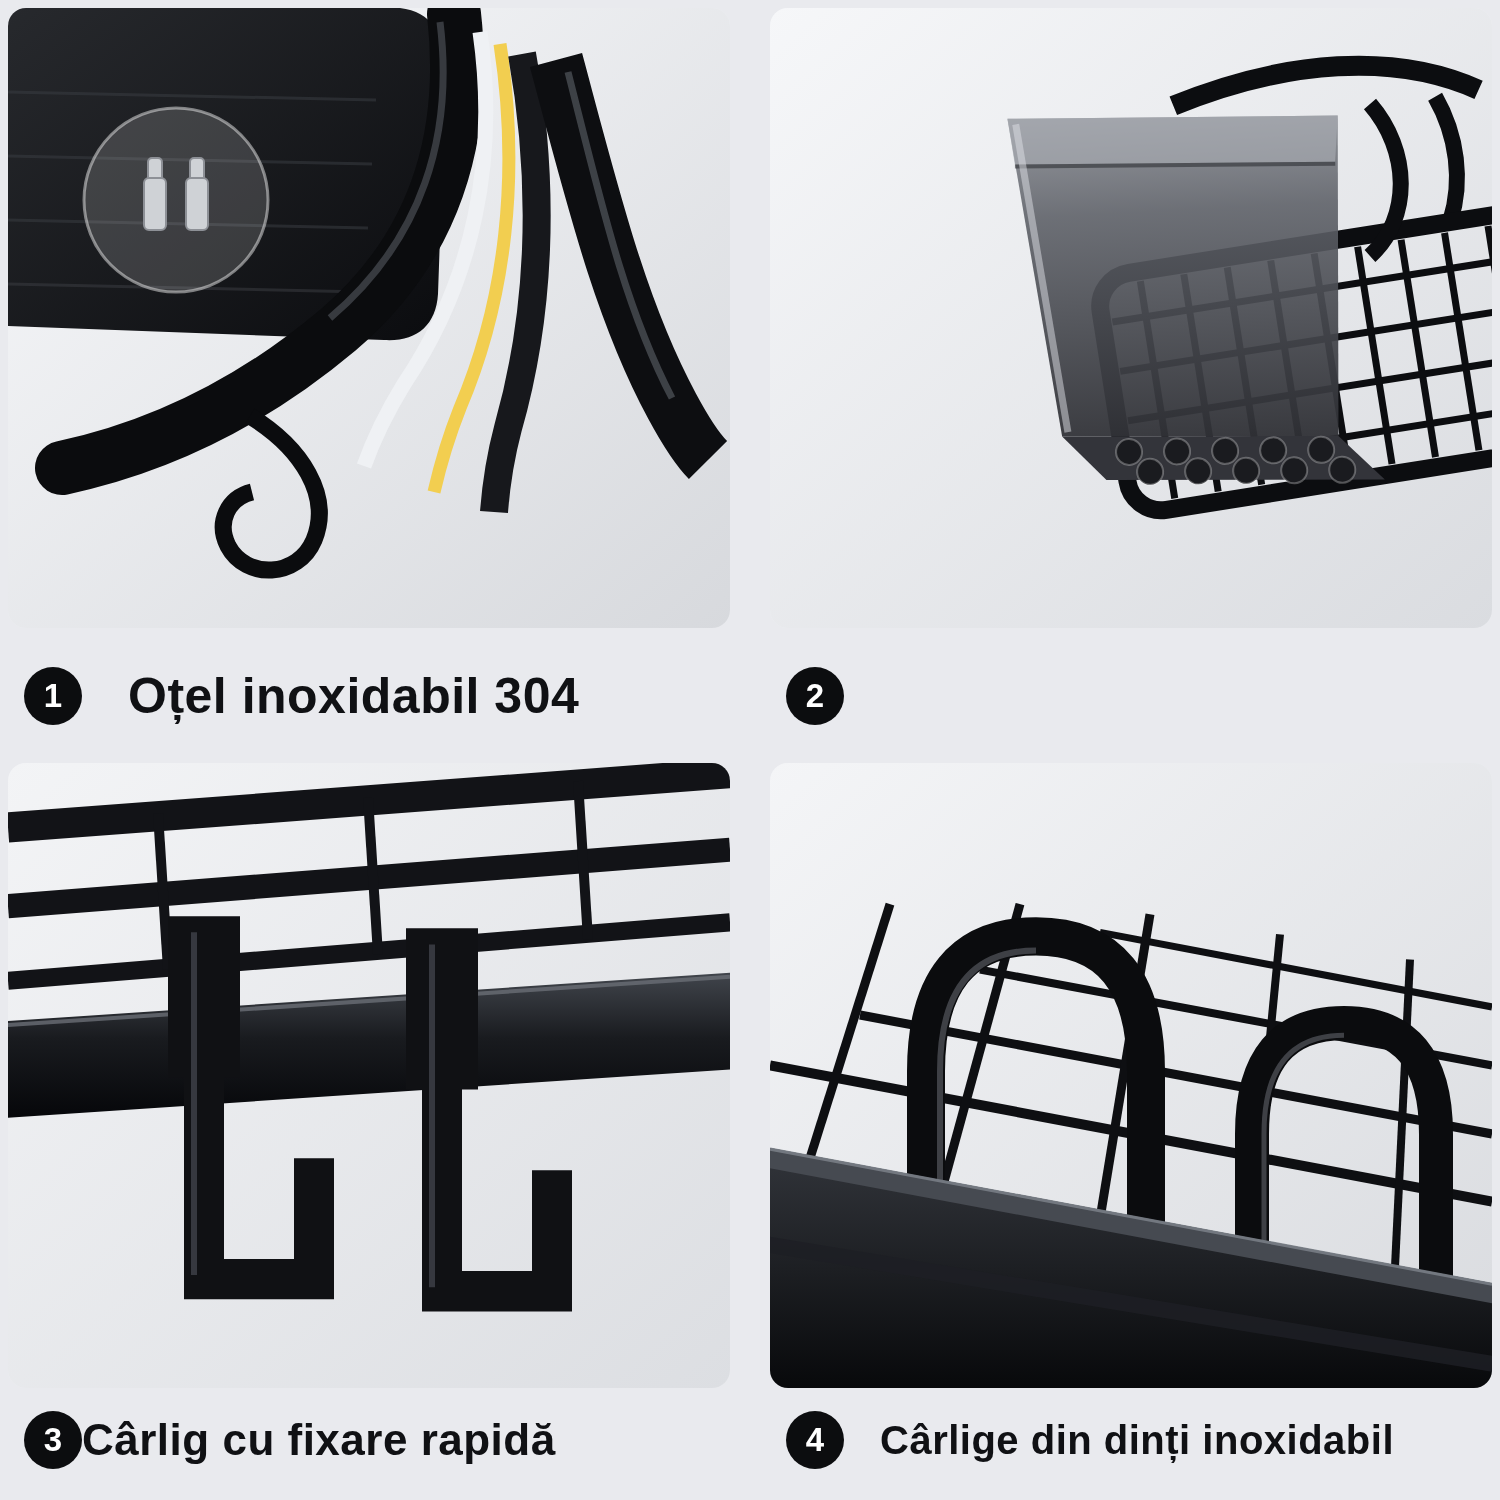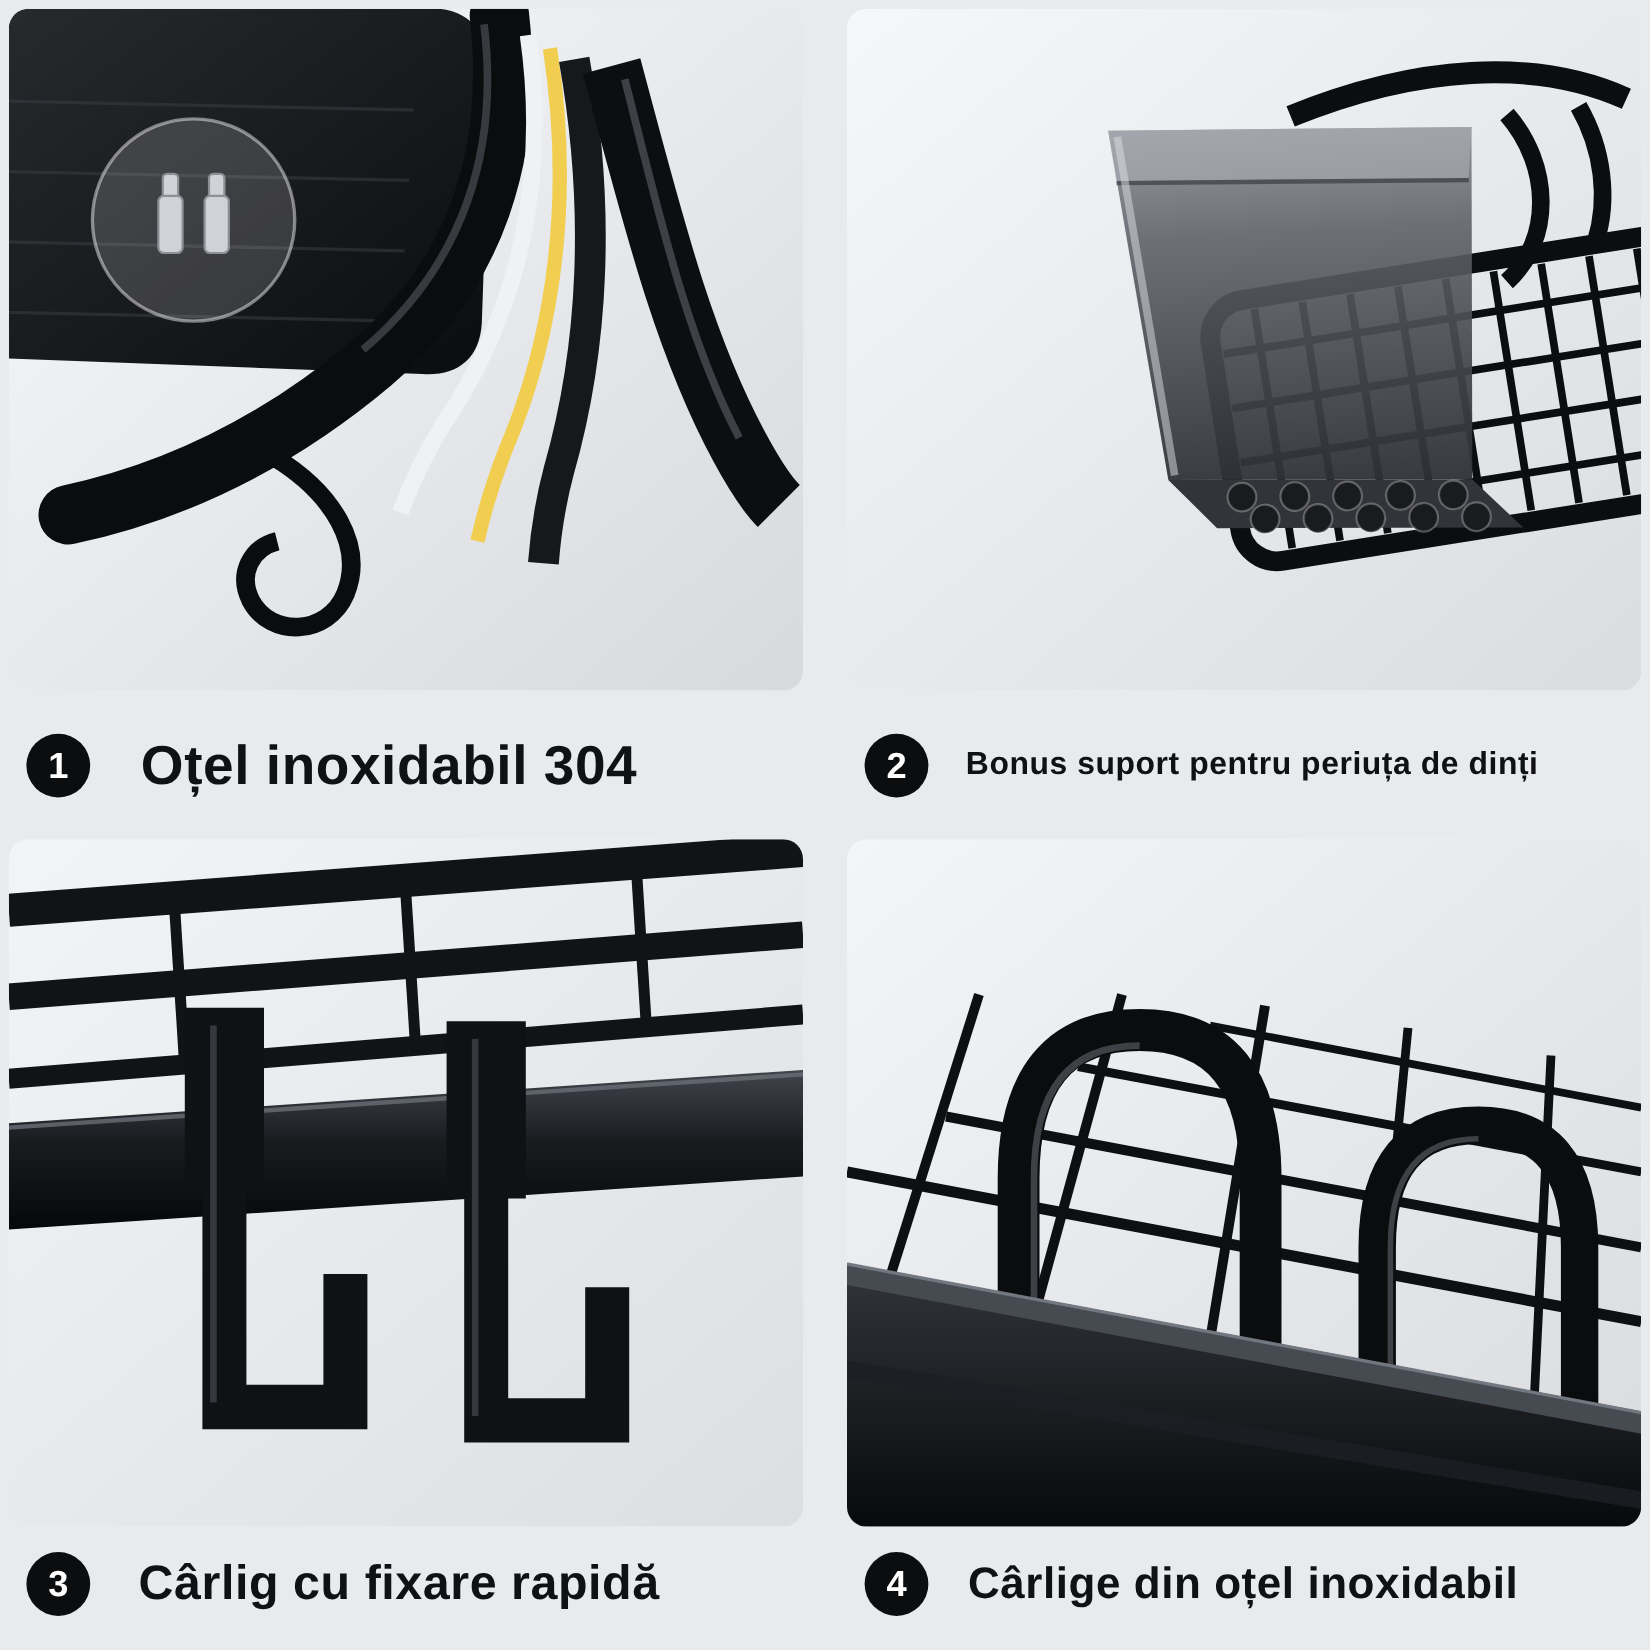--- a/index.html
+++ b/index.html
@@ -38,21 +38,21 @@
     display: flex; align-items: center; justify-content: center;
     font-size: 33px; font-weight: 700;
   }
   .caption {
     color: #101114;
     font-weight: 700;
     white-space: nowrap;
     letter-spacing: 0.5px;
   }
   .caption-xl { font-size: 50px; margin-left: 46px; }
-  .caption-lg { font-size: 44px; margin-left: 44px; }
+  .caption-lg { font-size: 44px; }
   .caption-md { font-size: 40px; margin-left: 36px; }
   .caption-sm { font-size: 29px; margin-left: 34px; }
 </style>
 </head>
 <body>
 
 <div class="canvas">
 
   <figure class="photo" style="margin:0">
     <svg viewBox="0 0 722 620" preserveAspectRatio="none">
@@ -153,21 +153,20 @@
     </svg>
   </figure>
 
   <div class="caption-row">
     <div class="badge">1</div>
     <div class="caption caption-xl">Oțel inoxidabil 304</div>
   </div>
 
   <div class="caption-row">
     <div class="badge">2</div>
-    <div class="caption caption-sm">Bonus suport pentru periuța de dinți</div>
   </div>
 
   <figure class="photo" style="margin:0">
     <svg viewBox="0 0 722 620" preserveAspectRatio="none">
       <defs>
         <linearGradient id="bg3" x1="0" y1="0" x2="1" y2="1">
           <stop offset="0" stop-color="#f3f4f6"></stop>
             <stop offset="1" stop-color="#dcdee2"></stop>
         </linearGradient>
         <linearGradient id="barG" x1="0" y1="0" x2="0" y2="1">
@@ -237,16 +236,16 @@
     </svg>
   </figure>
 
   <div class="caption-row">
     <div class="badge">3</div>
     <div class="caption caption-lg">Cârlig cu fixare rapidă</div>
   </div>
 
   <div class="caption-row">
     <div class="badge">4</div>
-    <div class="caption caption-md">Cârlige din oțel inoxidabil</div>
+    <div class="caption caption-md">Cârlige din dinți inoxidabil</div>
   </div>
 
 </div>
 
 </body></html>

